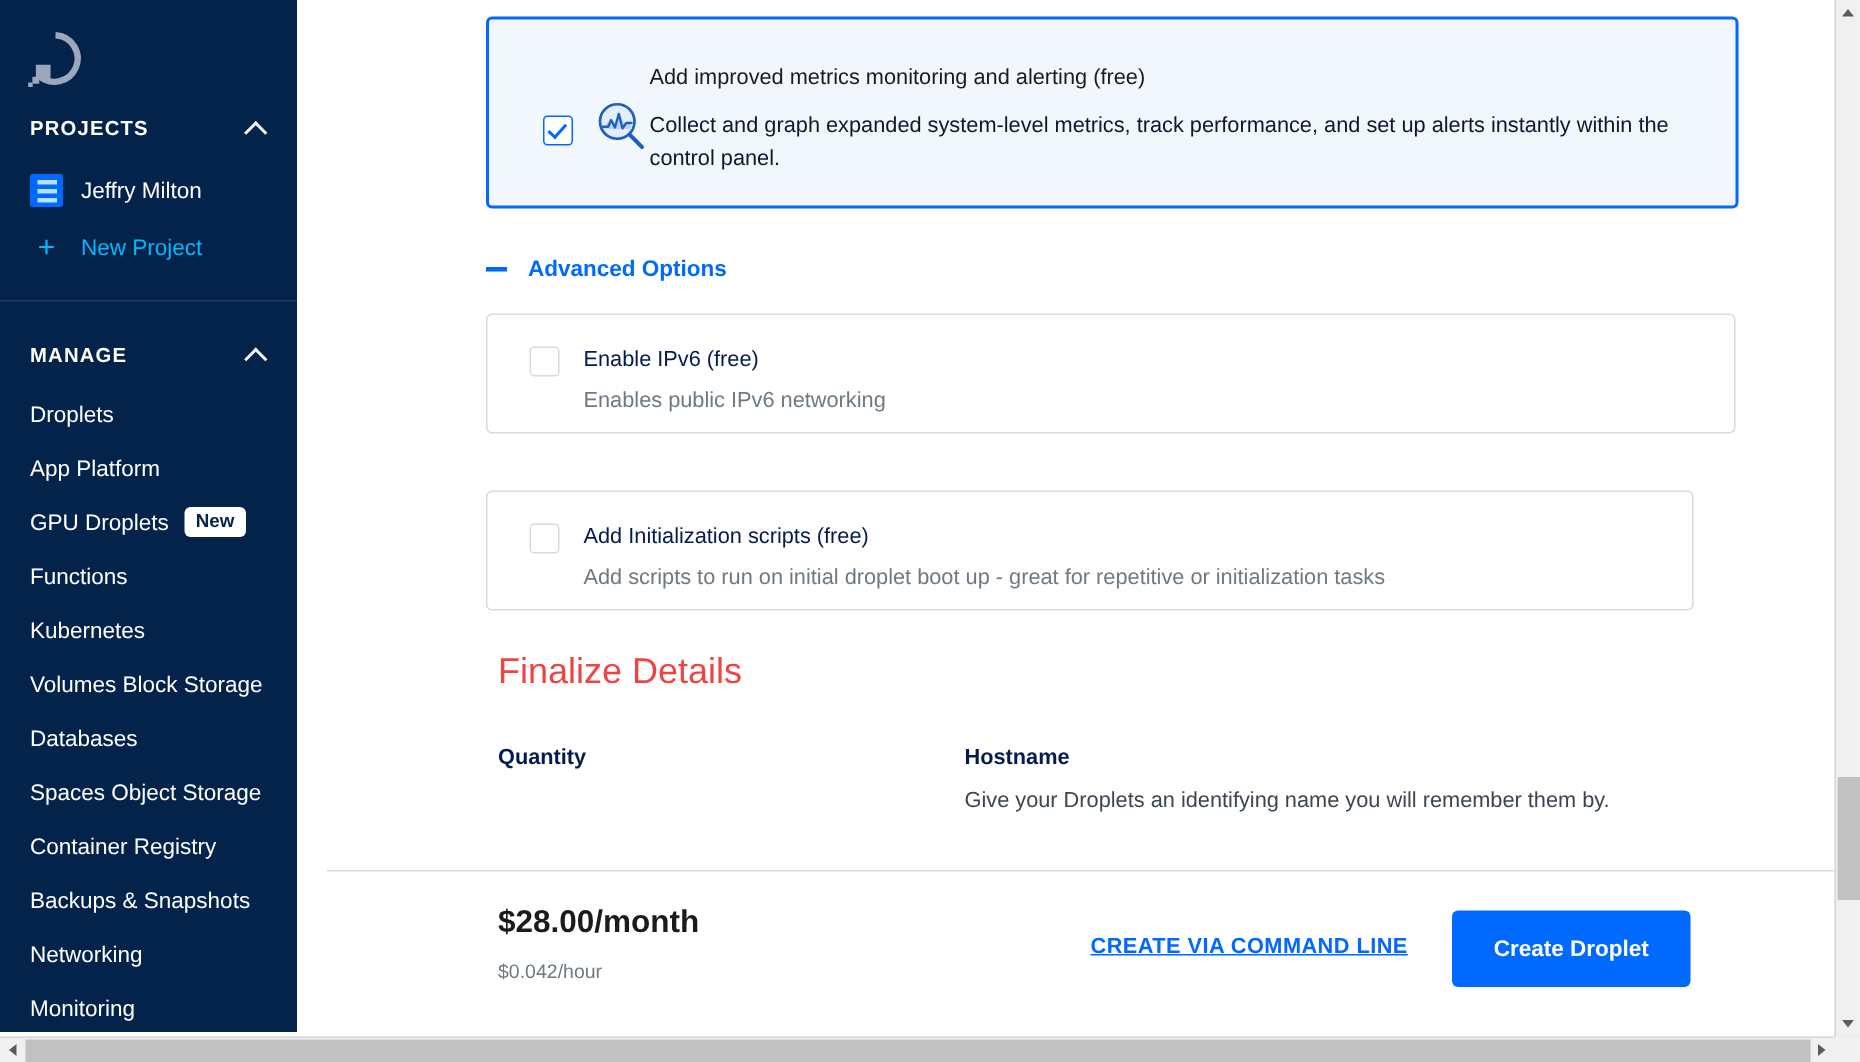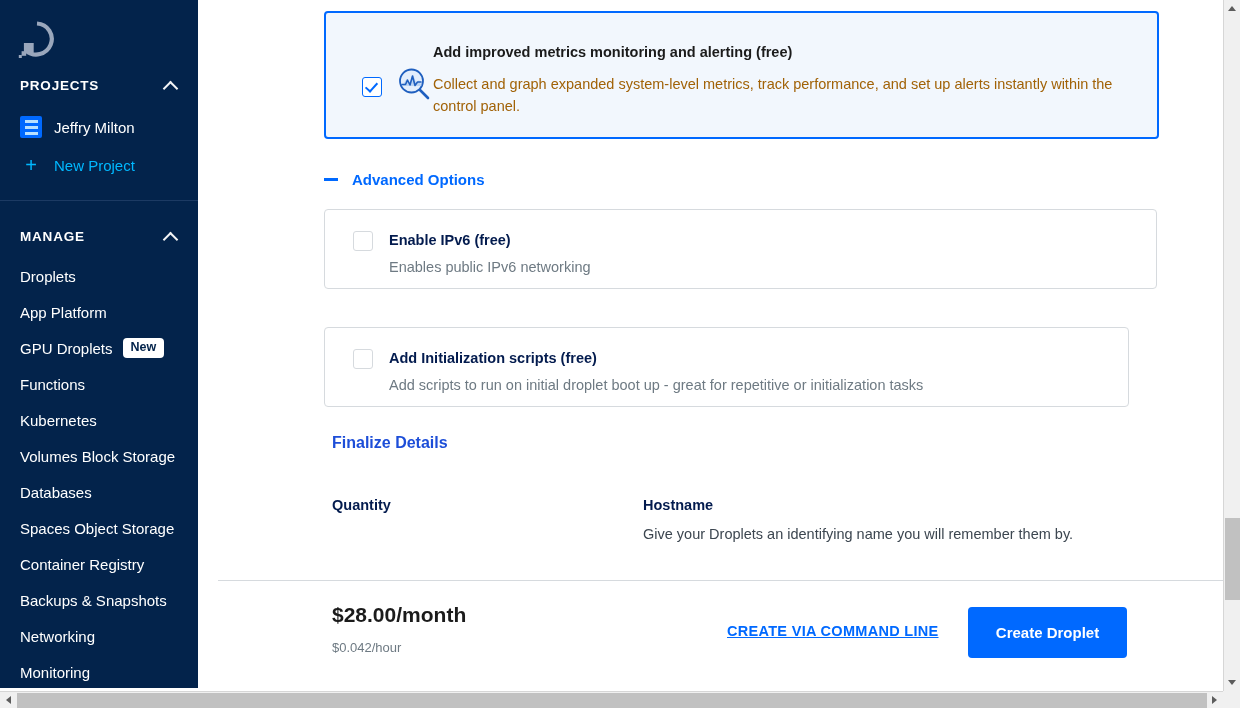--- a/index.html
+++ b/index.html
@@ -181,50 +181,50 @@
     position: absolute;
     left: 5px; top: 2px;
     width: 7px; height: 12px;
     border-right: 2px solid #0069ff;
     border-bottom: 2px solid #0069ff;
     transform: rotate(42deg);
   }
 
   .opt-title {
     font-size: 14.5px;
-    font-weight: bold;
+    font-weight: normal;
     color: #1b1b1b;
   }
   .opt-title.navy { color: #031b4e; }
   .opt-desc {
     font-size: 14.5px;
-    color: #a16207;
+    color: #0f172a;
     line-height: 1.52;
   }
   .opt-desc.gray { color: #6e7a83; }
 
   .adv-toggle {
     position: absolute;
     display: flex; align-items: center;
     color: #0069ff;
     font-size: 15px;
     font-weight: bold;
   }
   .dash {
     display: inline-block;
     width: 14px; height: 2.5px;
     background: #0069ff;
     margin-right: 14px;
   }
 
   .h2 {
     position: absolute;
-    font-size: 16px;
-    color: #1d4ed8;
-    font-weight: bold;
+    font-size: 24px;
+    color: #ef4444;
+    font-weight: normal;
   }
   .col-label {
     position: absolute;
     font-size: 14.5px;
     font-weight: bold;
     color: #031b4e;
     text-align: center;
   }
   .col-text {
     position: absolute;

